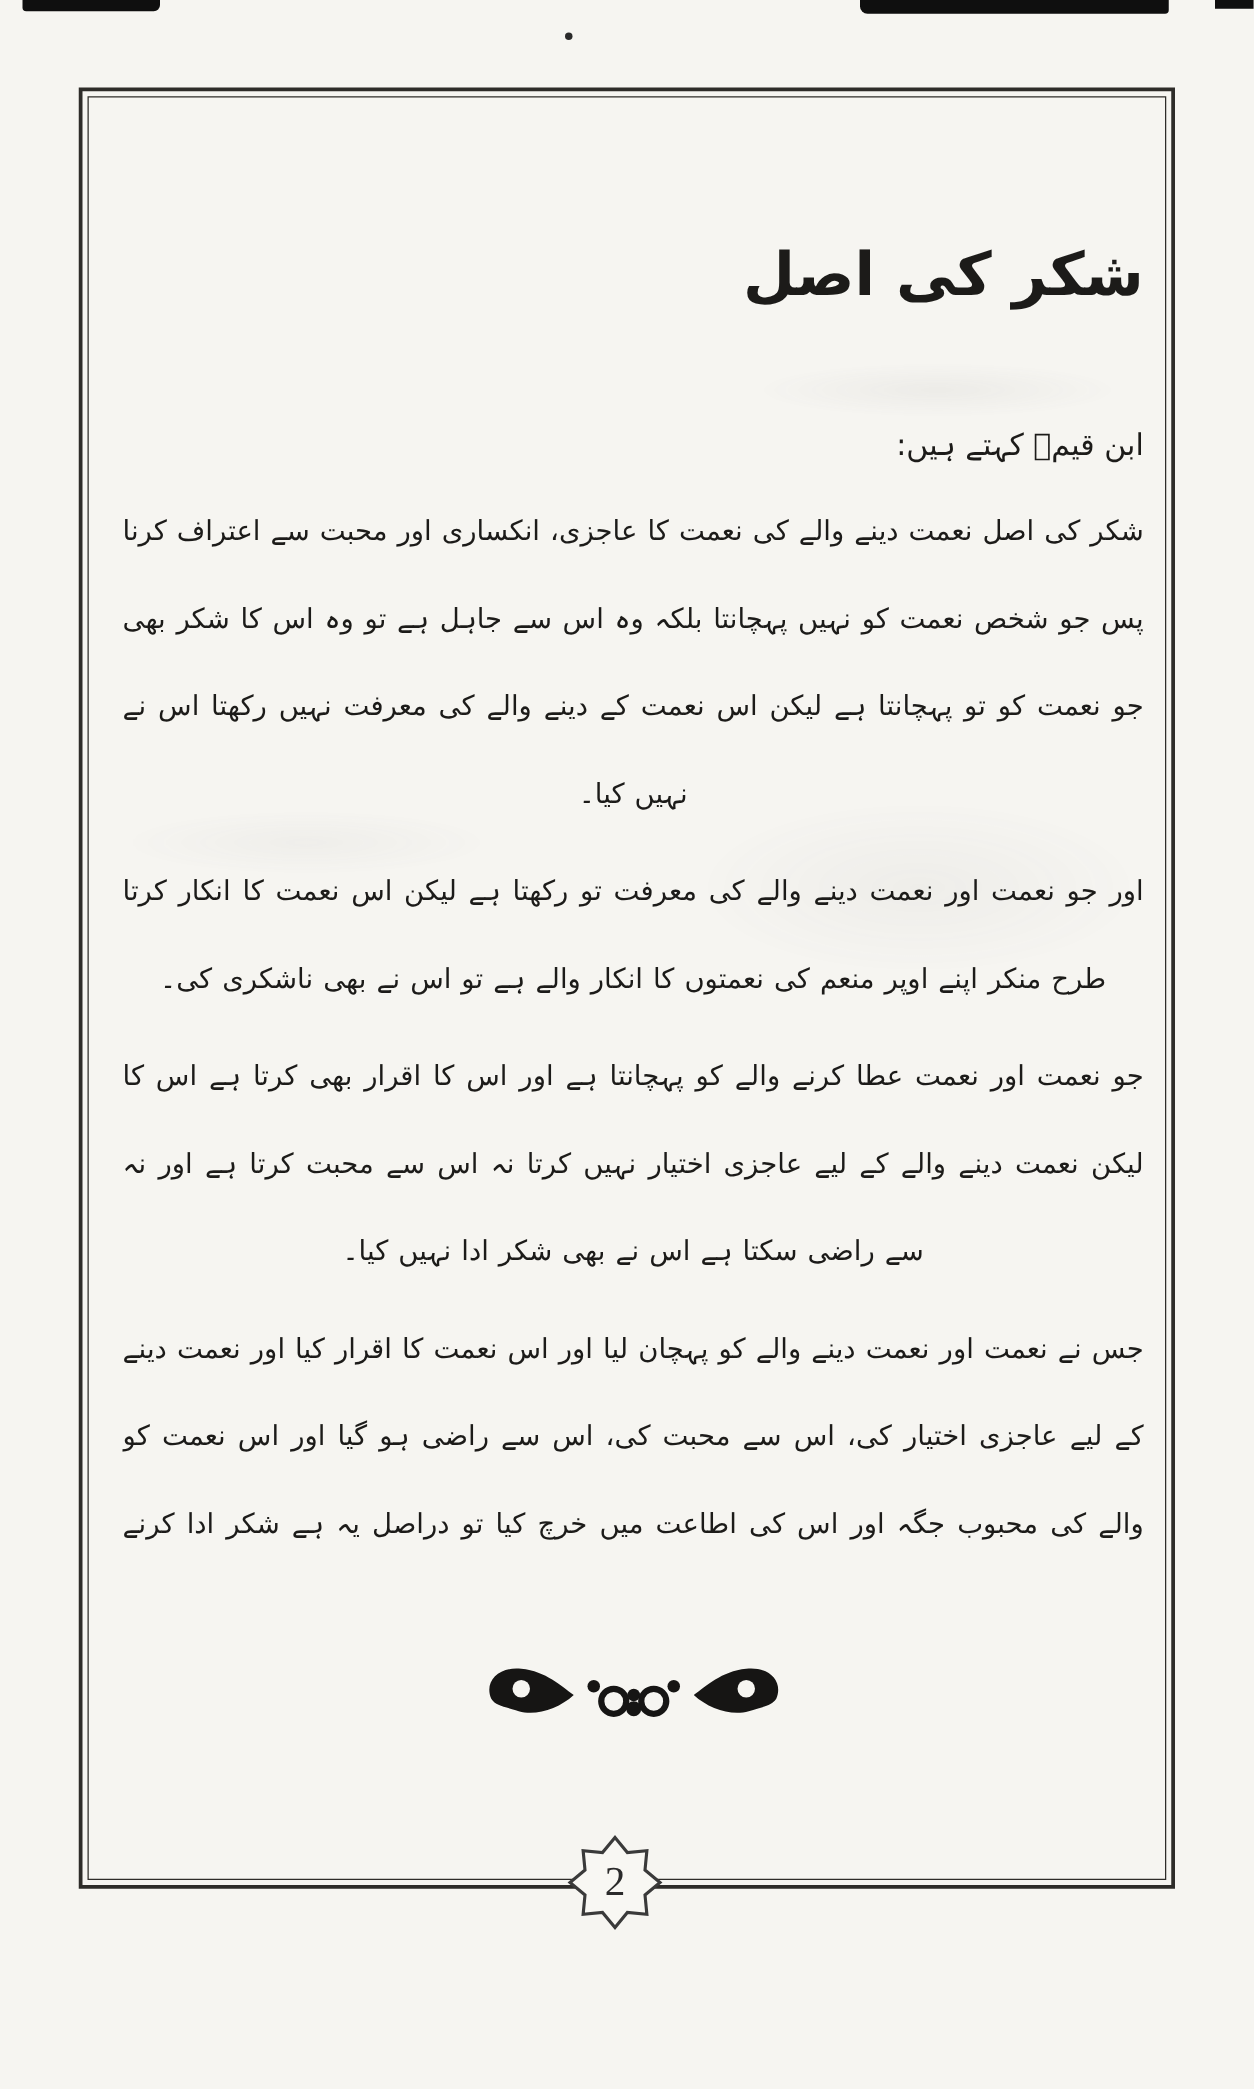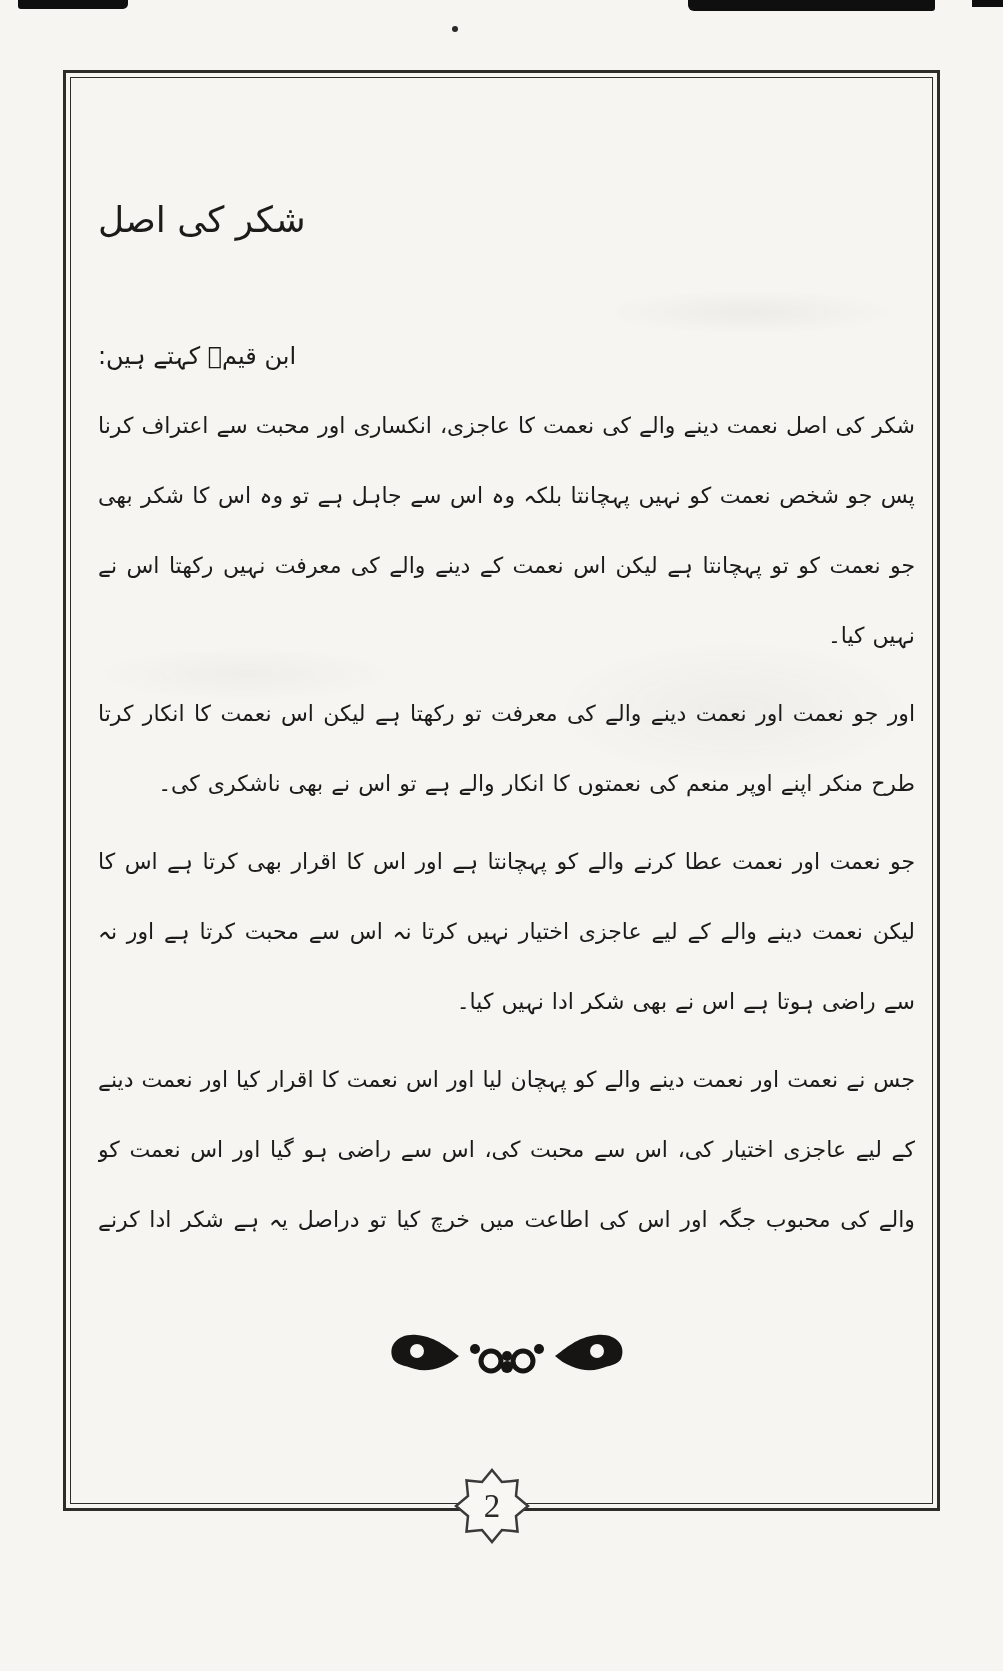--- a/index.html
+++ b/index.html
@@ -16,27 +16,27 @@
   .art4{left:972px;top:0;width:31px;height:7px}
   
   .ghost{position:absolute;pointer-events:none;opacity:.22;filter:blur(2px)}
   .g1{left:600px;top:290px;width:300px;height:44px;background:radial-gradient(ellipse at center,rgba(90,90,90,.28),transparent 70%)}
   .g2{left:555px;top:640px;width:360px;height:140px;background:radial-gradient(ellipse at center,rgba(90,90,90,.22),transparent 72%)}
   .g3{left:95px;top:648px;width:300px;height:52px;background:radial-gradient(ellipse at center,rgba(90,90,90,.20),transparent 72%)}
   
   .frame{position:absolute;left:63px;top:70px;width:871px;height:1435px;border:3px solid #2e2c29}
   .frame-inner{position:absolute;inset:4px;border:1px solid #2e2c29}
   .content{position:absolute;inset:1px;padding:0 16px 0 26px;direction:rtl}
-  .title{margin:106px 0 0 0;text-align:left;font-size:36px;font-weight:400;line-height:70px;letter-spacing:1px}
-  .attr{margin-top:66px;font-size:24px;line-height:70px;text-align:left}
+  .title{margin:106px 0 0 0;text-align:right;font-size:48px;font-weight:700;line-height:70px;letter-spacing:1px}
+  .attr{margin-top:66px;font-size:24px;line-height:70px;text-align:right}
   .para{margin:0}
   .para + .para{margin-top:8px}
   .line{font-size:22px;line-height:70px;height:70px;overflow:hidden;word-spacing:1px}
   .j{text-align:justify;text-align-last:justify;text-justify:inter-word}
-  .r{text-align:right}
+  .r{text-align:center}
   
   .ornament{margin-top:68px;text-align:center}
   .ornament svg{display:inline-block;vertical-align:middle}
   
   .badge{position:absolute;left:452px;top:1466px;width:80px;height:80px;z-index:5;
          display:flex;align-items:center;justify-content:center}
   .badge svg{position:absolute;inset:0}
   .badge .num{position:relative;font-family:"Liberation Serif",serif;font-size:33px;color:#2b2b2b;line-height:1}
 </style>
 </head>
@@ -67,21 +67,21 @@
       </div>
 
       <div class="para">
         <div class="line j">اور جو نعمت اور نعمت دینے والے کی معرفت تو رکھتا ہے لیکن اس نعمت کا انکار کرتا ہے جس</div>
         <div class="line r">طرح منکر اپنے اوپر منعم کی نعمتوں کا انکار والے ہے تو اس نے بھی ناشکری کی۔</div>
       </div>
 
       <div class="para">
         <div class="line j">جو نعمت اور نعمت عطا کرنے والے کو پہچانتا ہے اور اس کا اقرار بھی کرتا ہے اس کا انکار نہیں کرتا</div>
         <div class="line j">لیکن نعمت دینے والے کے لیے عاجزی اختیار نہیں کرتا نہ اس سے محبت کرتا ہے اور نہ ہی اس</div>
-        <div class="line r">سے راضی ہوتا ہے اس نے بھی شکر ادا نہیں کیا۔</div>
+        <div class="line r">سے راضی سکتا ہے اس نے بھی شکر ادا نہیں کیا۔</div>
       </div>
 
       <div class="para">
         <div class="line j">جس نے نعمت اور نعمت دینے والے کو پہچان لیا اور اس نعمت کا اقرار کیا اور نعمت دینے والے</div>
         <div class="line j">کے لیے عاجزی اختیار کی، اس سے محبت کی، اس سے راضی ہو گیا اور اس نعمت کو دینے</div>
         <div class="line j">والے کی محبوب جگہ اور اس کی اطاعت میں خرچ کیا تو دراصل یہ ہے شکر ادا کرنے والا۔</div>
       </div>
 
       <div class="ornament">
         <svg width="240" height="64" viewBox="0 0 240 64">

